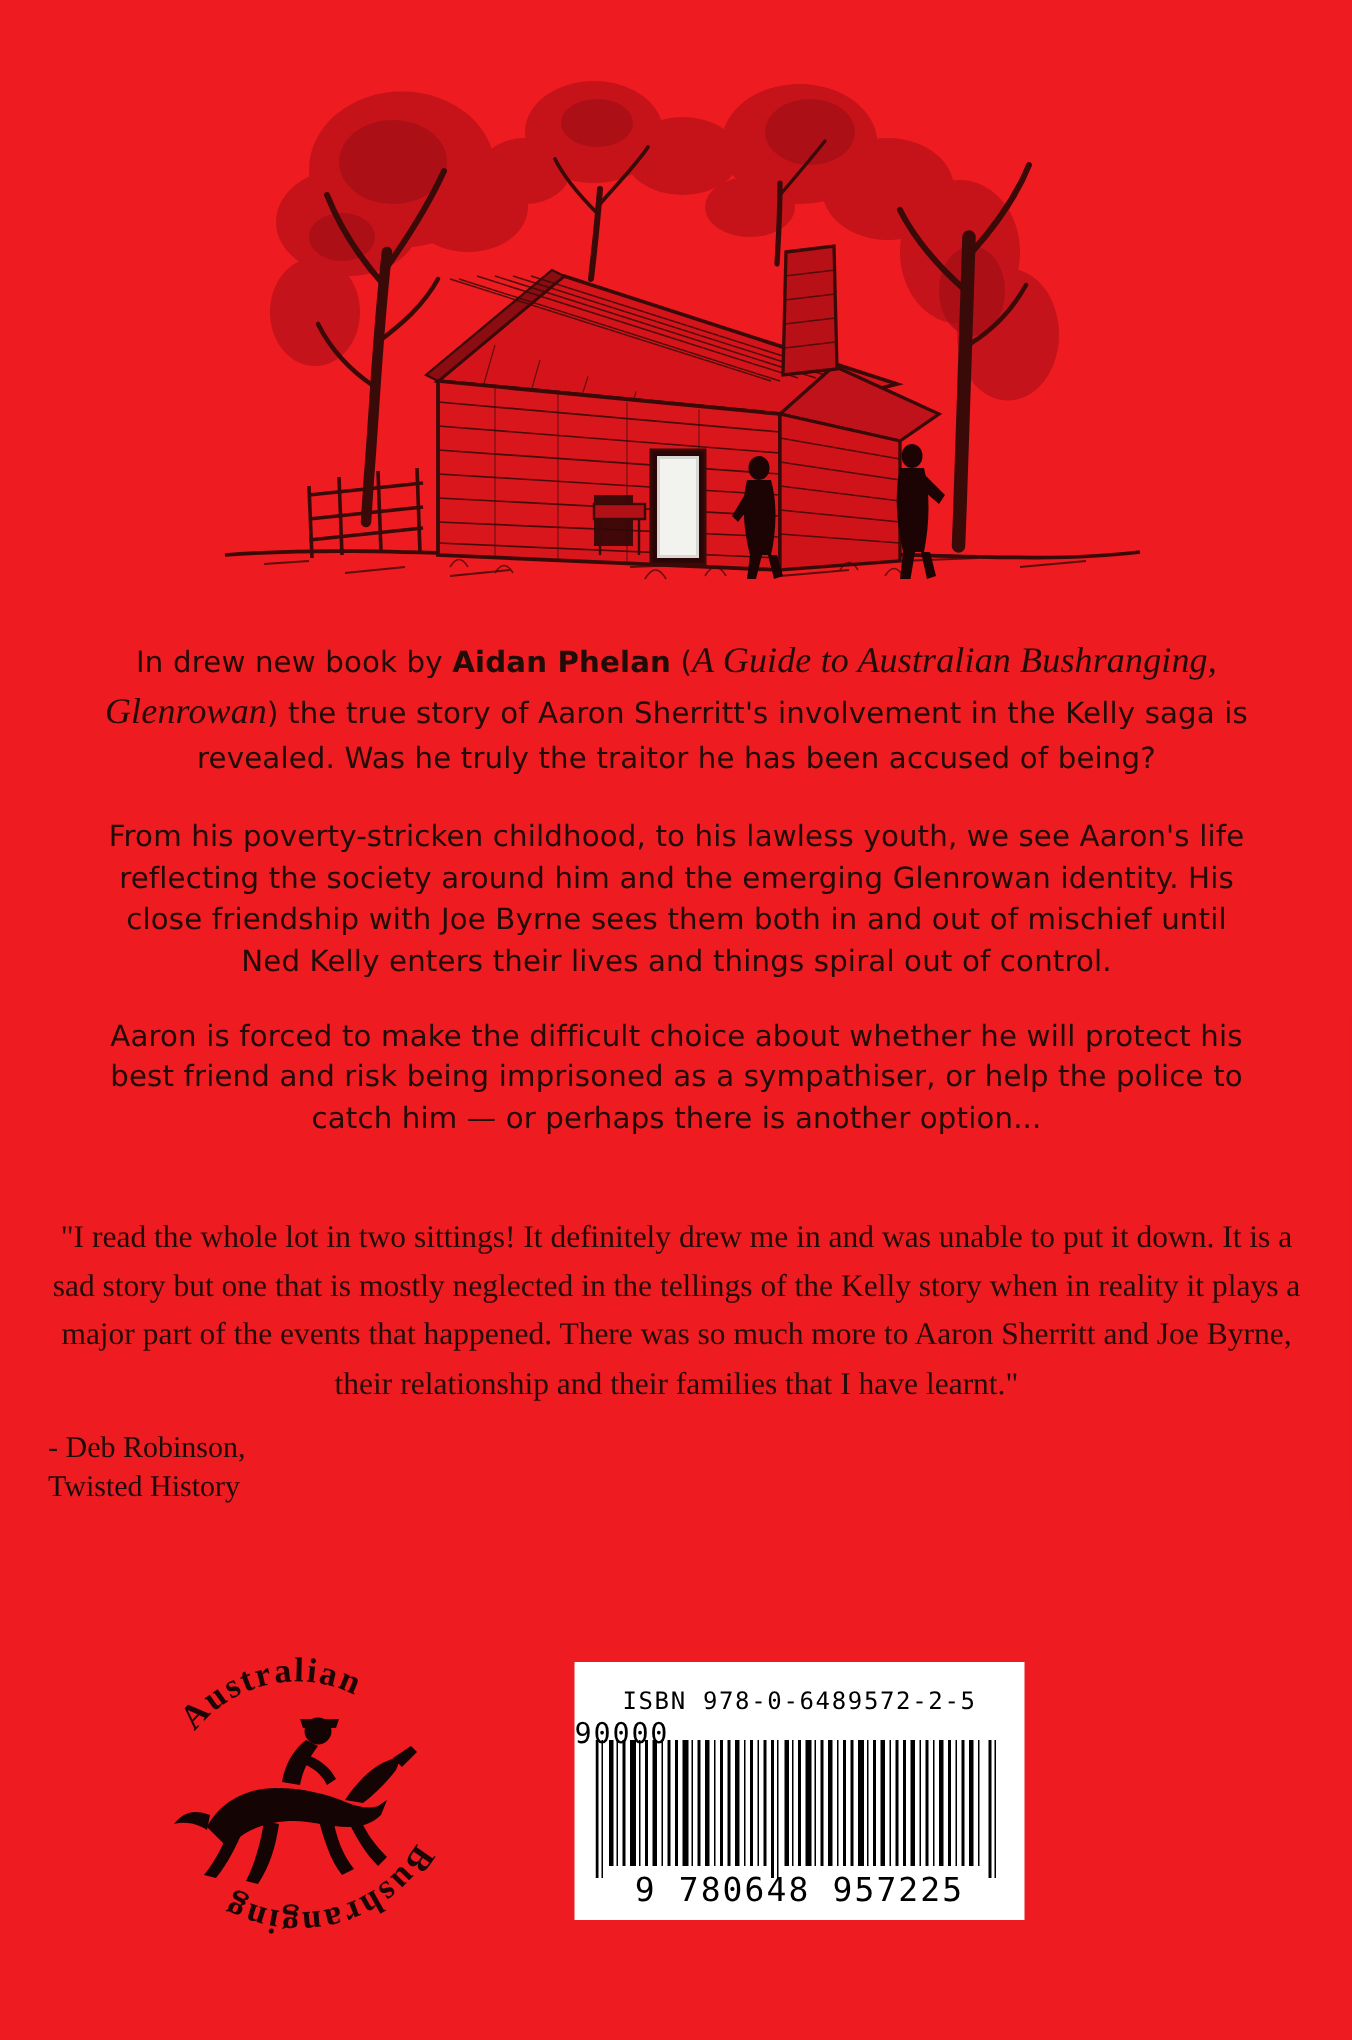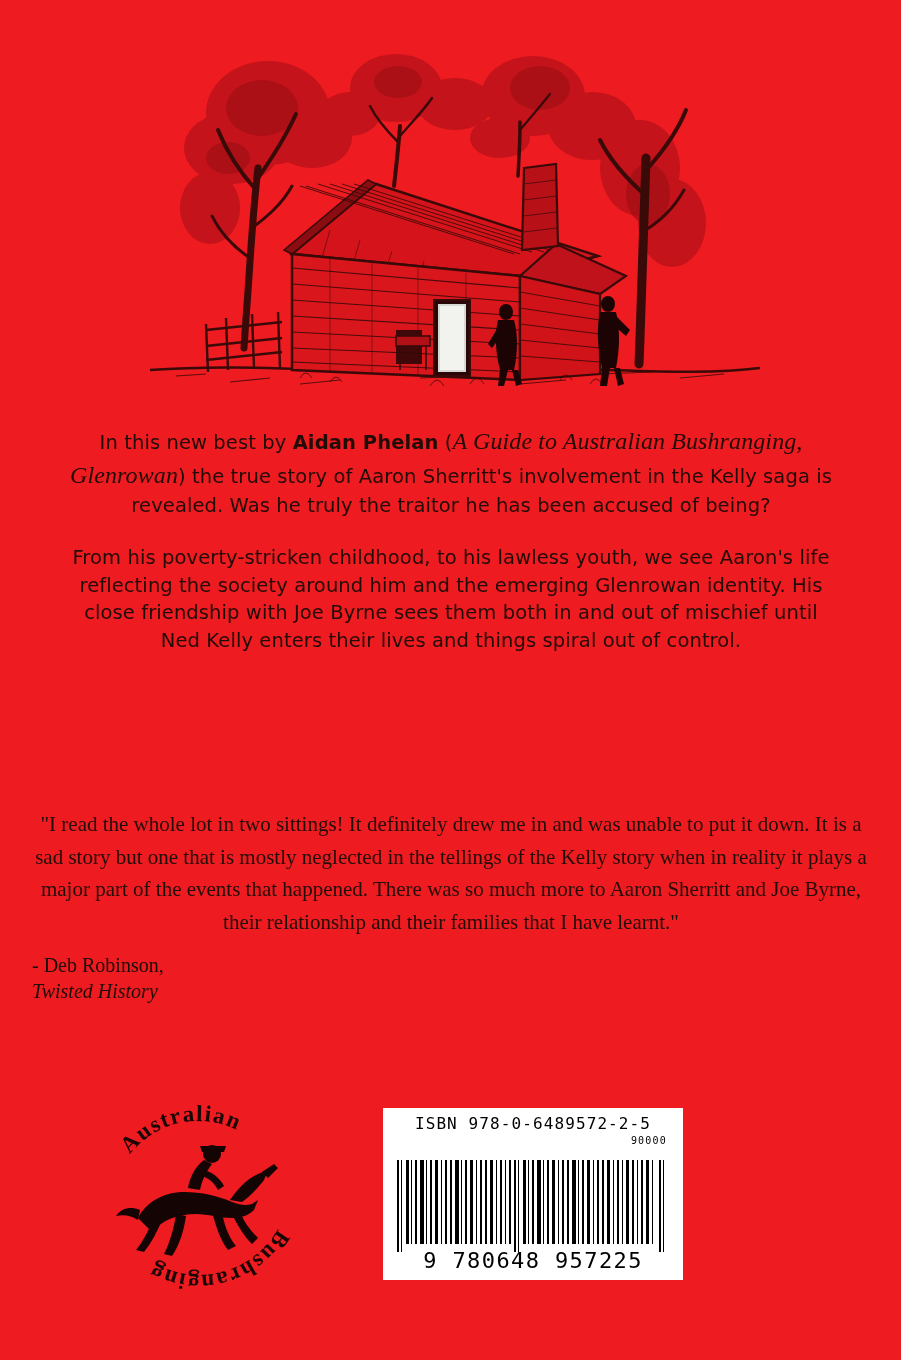--- a/index.html
+++ b/index.html
@@ -81,21 +81,20 @@
     color: #230d09;
   }
   .review .attrib {
     margin-top: 14px;
     text-align: left;
     padding-right: 18px;
     font-size: 20px;
     line-height: 1.3;
   }
   .review .attrib .src {
-    font-style: italic;
   }
 
   
   .logo {
     position: absolute;
     left: 92px;
     top: 1092px;
     width: 210px;
     height: 205px;
   }
@@ -115,28 +114,27 @@
     background: #ffffff;
     padding: 0;
     box-sizing: border-box;
   }
   .isbn-line {
     font-family: "DejaVu Sans Mono", monospace;
     font-size: 16px;
     letter-spacing: 1.1px;
     color: #000;
     text-align: center;
-    padding-top: 6px;
+    padding-top: 16px;
   }
   .isbn-sub {
     font-family: "DejaVu Sans Mono", monospace;
-    font-size: 10px;
+    font-size: 19px;
     letter-spacing: 1.2px;
     color: #000;
-    text-align: right;
     padding-right: 16px;
     padding-top: 2px;
   }
   .bars {
     position: absolute;
     left: 14px;
     top: 52px;
     width: 272px;
     height: 92px;
   }
@@ -318,22 +316,23 @@
           <path d="M560 362 q6 -10 12 0"></path>
           <path d="M590 366 q6 -10 12 0"></path>
           <path d="M430 368 q7 -12 14 0"></path>
           <path d="M470 366 q7 -12 14 0"></path>
         </g>
       </g>
     </svg>
   </div>
 
   <div class="blurb">
-    <p class="first"><span>In this new best by </span><span class="author">Aidan Phelan</span><span> (</span><em>A Guide to Australian Bushranging, Glenrowan</em><span>) </span><span>the true story of Aaron Sherritt's involvement in the Kelly saga is revealed. Was he truly the traitor he has been accused of being?</span></p>
+    <p class="first"><span>In drew new book by </span><span class="author">Aidan Phelan</span><span> (</span><em>A Guide to Australian Bushranging, Glenrowan</em><span>) </span><span>the true story of Aaron Sherritt's involvement in the Kelly saga is revealed. Was he truly the traitor he has been accused of being?</span></p>
     <p>From his poverty-stricken childhood, to his lawless youth, we see Aaron's life reflecting the society around him and the emerging Glenrowan identity. His close friendship with Joe Byrne sees them both in and out of mischief until Ned Kelly enters their lives and things spiral out of control.</p>
+    <p>Aaron is forced to make the difficult choice about whether he will protect his best friend and risk being imprisoned as a sympathiser, or help the police to catch him — or perhaps there is another option...</p>
   </div>
 
   <div class="review">
     <p>"I read the whole lot in two sittings! It definitely drew me in and was unable to put it down. It is a sad story but one that is mostly neglected in the tellings of the Kelly story when in reality it plays a major part of the events that happened. There was so much more to Aaron Sherritt and Joe Byrne, their relationship and their families that I have learnt."</p>
     <div class="attrib">
       <div>- Deb Robinson,</div>
       <div class="src">Twisted History</div>
     </div>
   </div>
 

